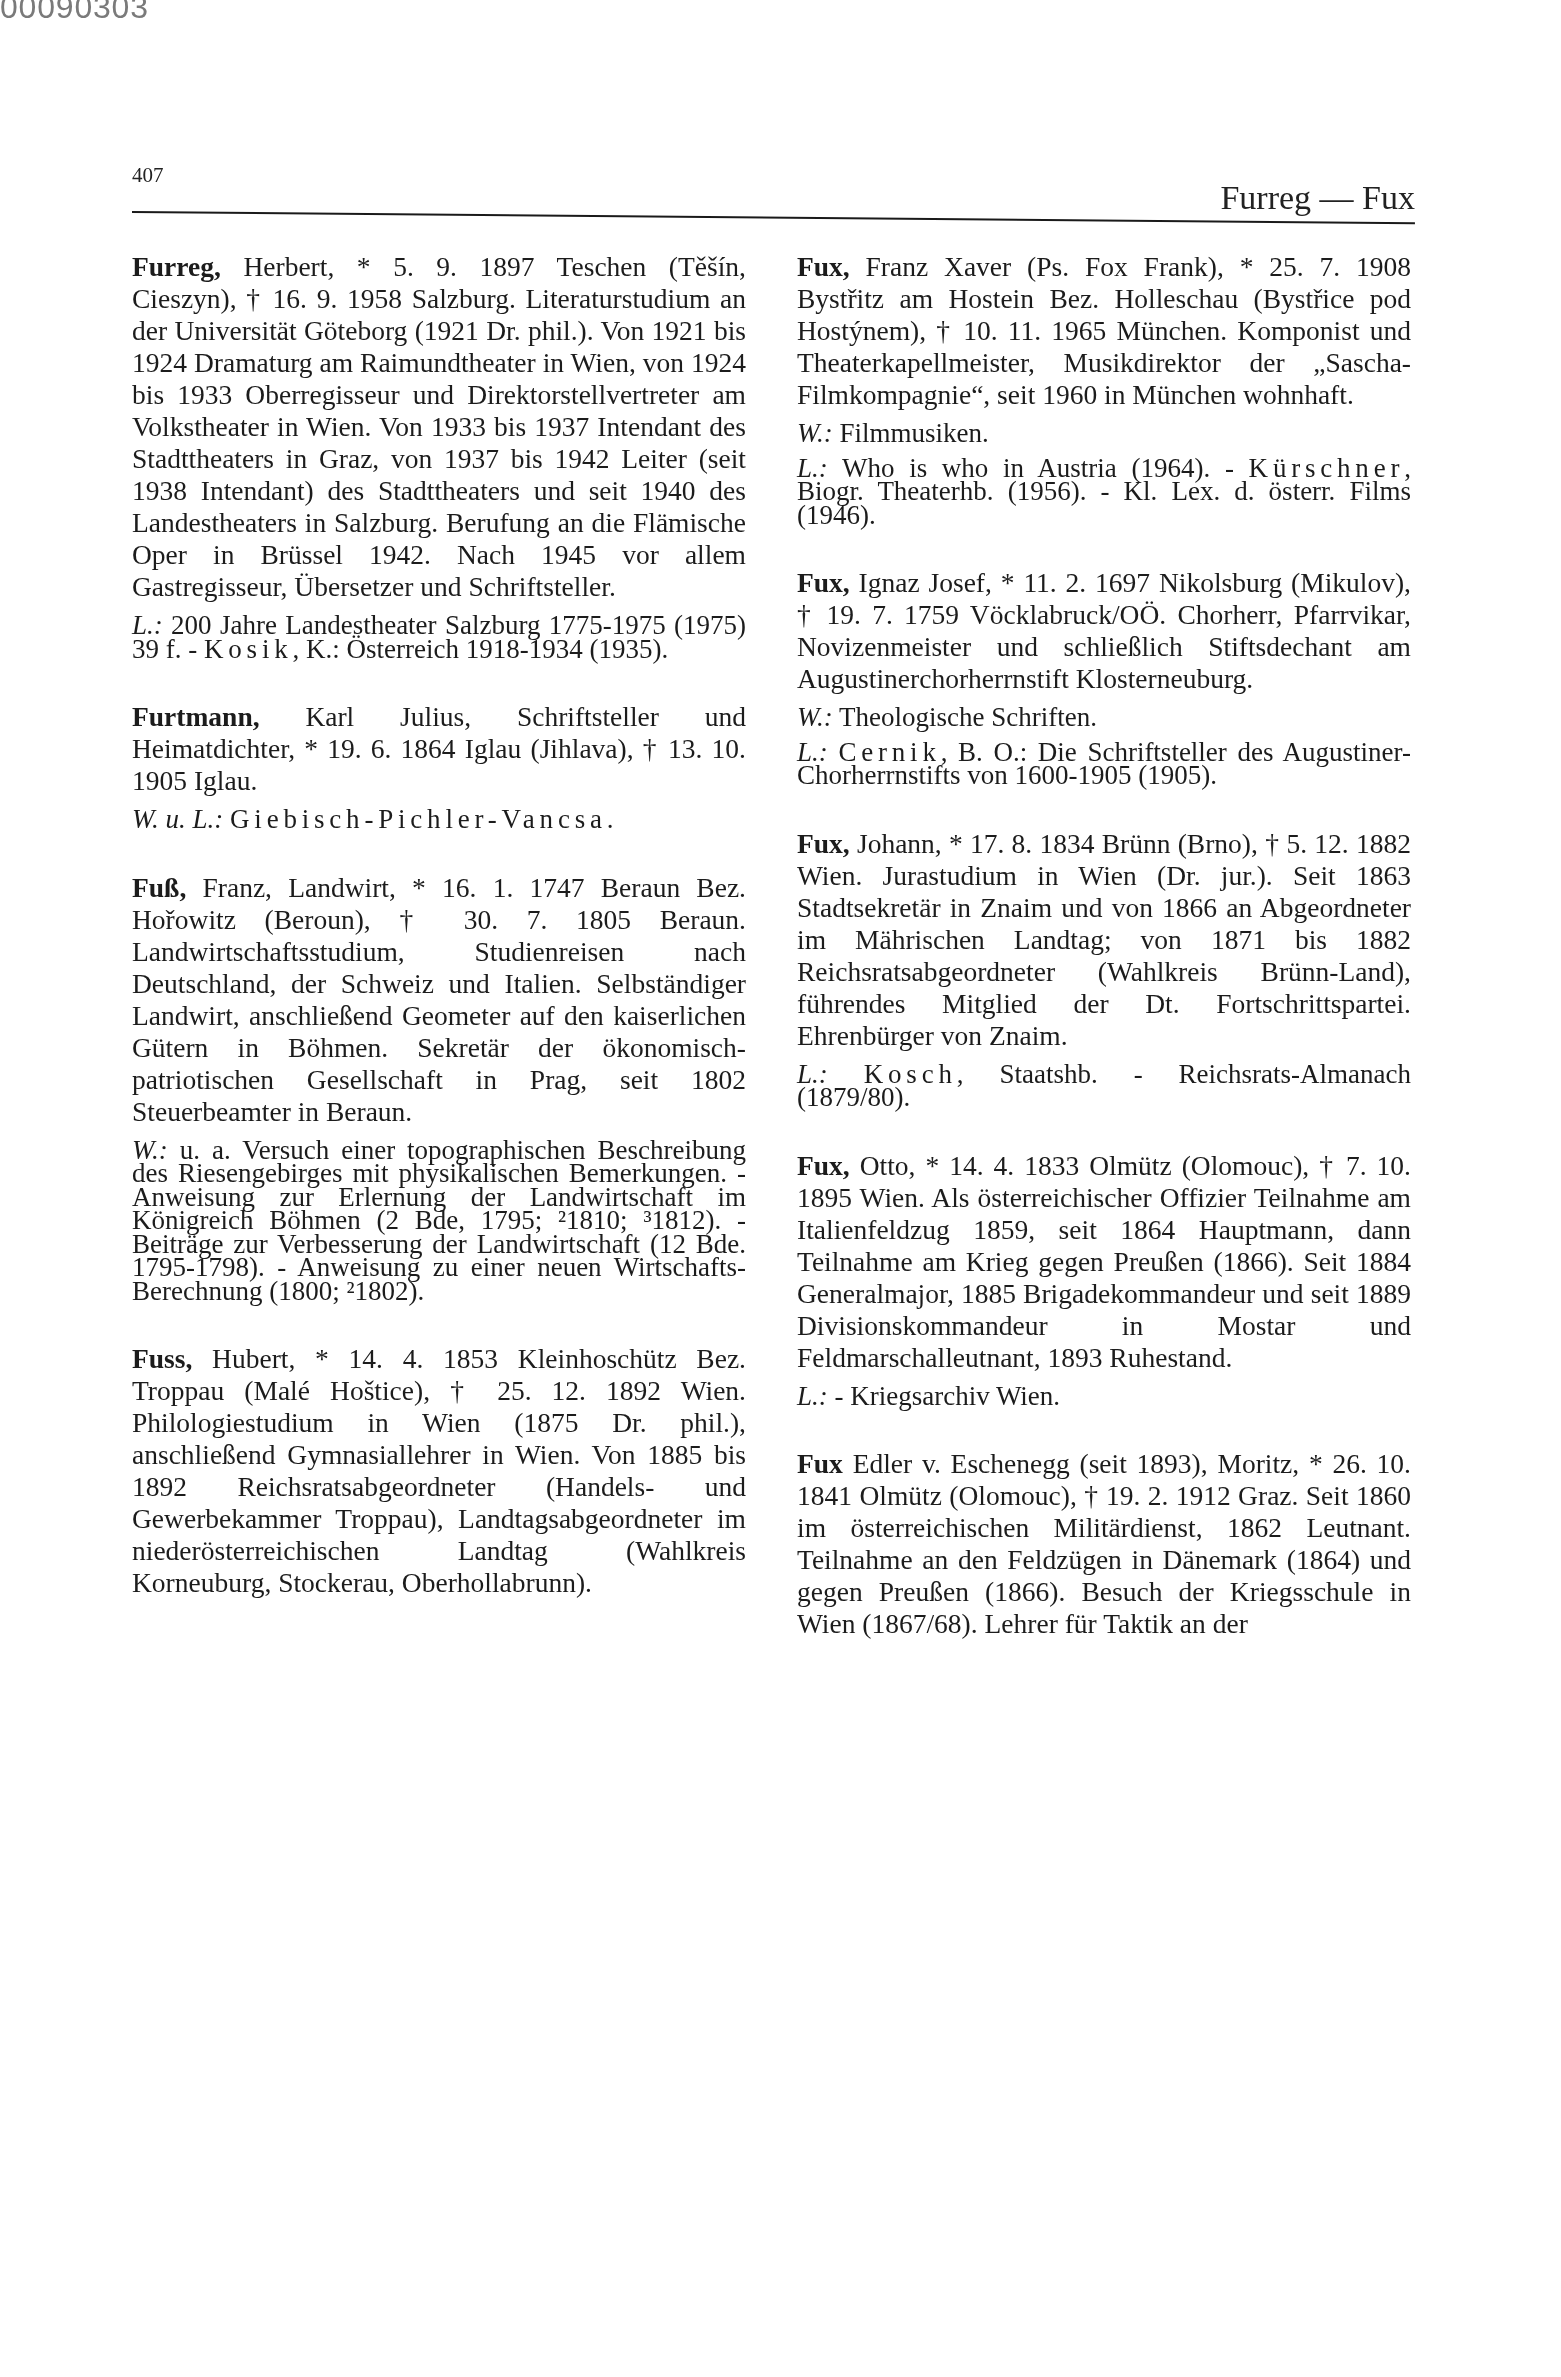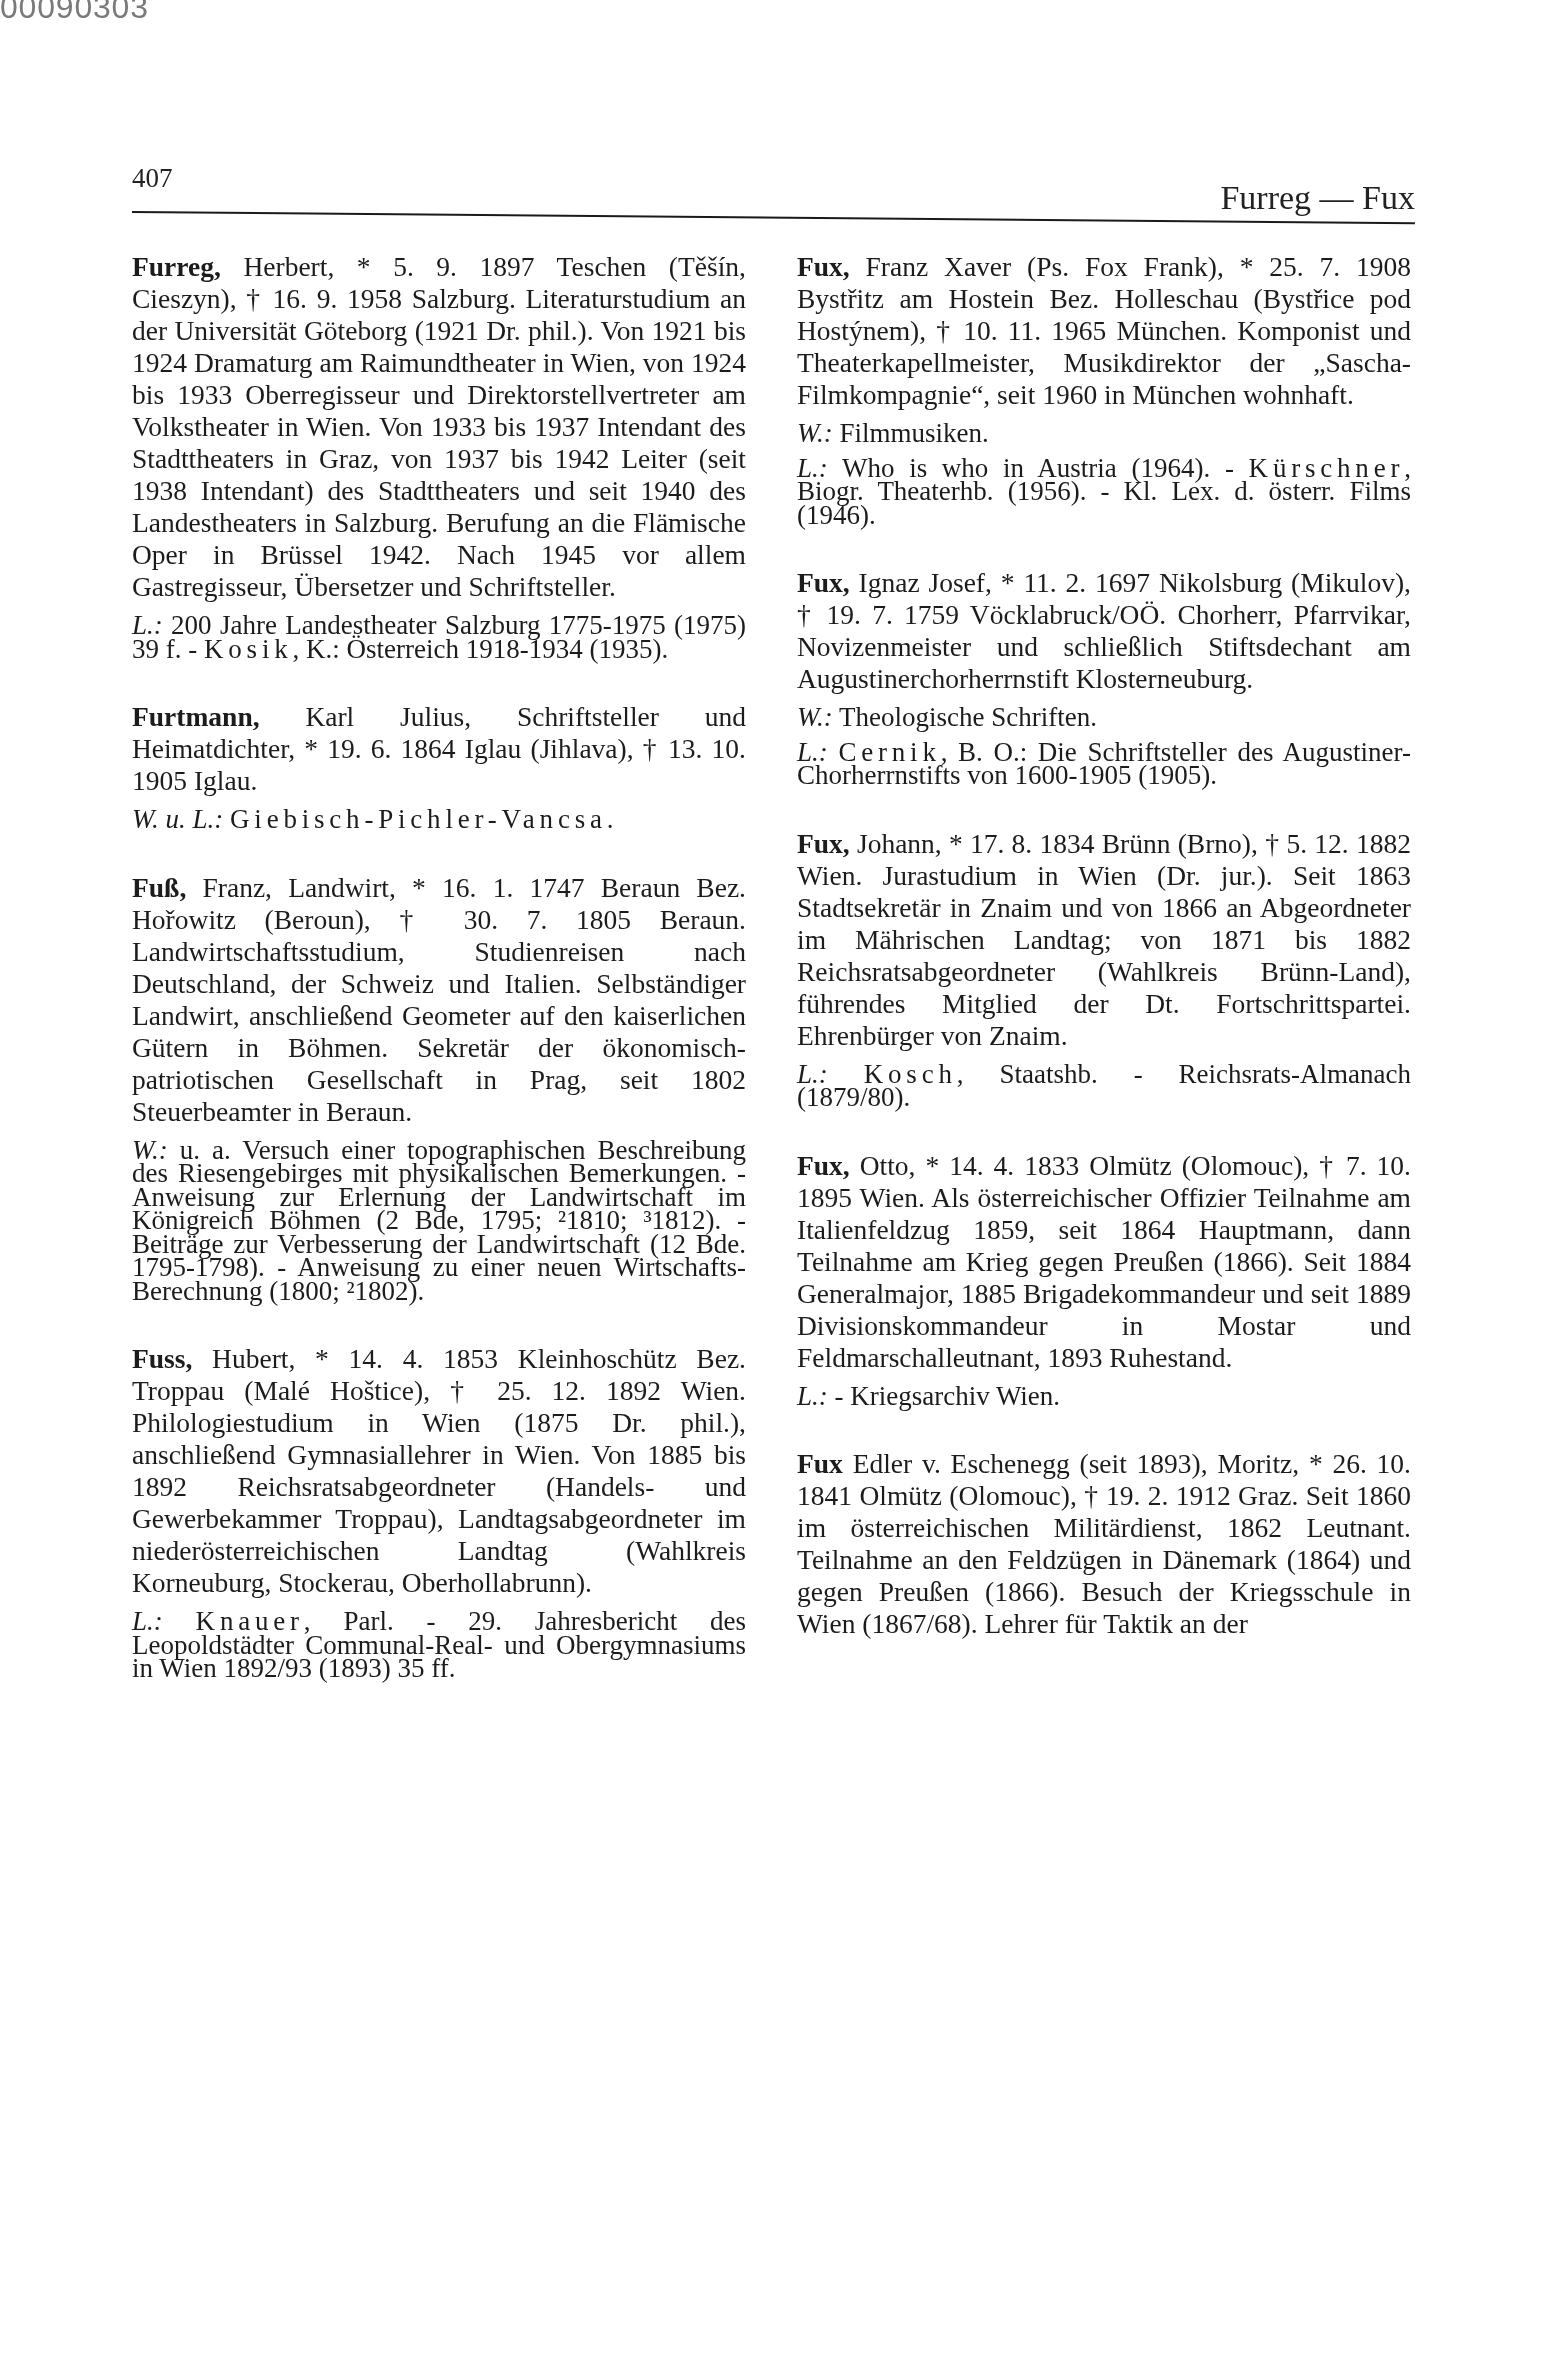--- a/index.html
+++ b/index.html
@@ -9,21 +9,21 @@
     color: #1c1c1c;
   }
   .scan-id {
     position: absolute; left: 0; top: -11px;
     font-family: "Liberation Sans", sans-serif;
     font-size: 32px; color: #7a7a7a; letter-spacing: 0.8px;
   }
   .running-head { position: absolute; left: 132px; top: 163px; width: 1283px; height: 56px; }
   .page-number {
     position: absolute; left: 0; top: 0;
-    font-family: "Liberation Serif", serif; font-size: 27px; color: #222;
+    font-family: "Liberation Serif", serif; font-size: 21px; color: #222;
   }
   .head-title {
     position: absolute; right: 0; top: 16px;
     font-family: "Liberation Serif", serif; font-size: 34px; color: #222;
   }
   .head-rule {
     position: absolute; left: 0; right: 0; top: 48px; height: 2.4px; background: #1a1a1a;
     transform: rotate(0.5deg); transform-origin: left center;
   }
   .column { position: absolute; top: 251px; width: 614px; }
@@ -63,21 +63,20 @@
     <div class="entry">
       <p class="body-text"><span class="lemma">Furtmann,</span><span> Karl Julius, Schriftsteller und Heimatdichter, * 19. 6. 1864 Iglau (Jihlava), † 13. 10. 1905 Iglau.</span></p>
       <p class="ref"><span class="ref-label">W. u. L.:</span><span> </span><span class="spaced">Giebisch-Pichler-Vancsa</span><span>.</span></p>
     </div>
     <div class="entry">
       <p class="body-text"><span class="lemma">Fuß,</span><span> Franz, Landwirt, * 16. 1. 1747 Beraun Bez. Hořowitz (Beroun), † 30. 7. 1805 Beraun. Landwirtschaftsstudium, Studienreisen nach Deutschland, der Schweiz und Italien. Selbständiger Landwirt, anschließend Geometer auf den kaiserlichen Gütern in Böhmen. Sekretär der ökonomisch-patriotischen Gesellschaft in Prag, seit 1802 Steuerbeamter in Beraun.</span></p>
       <p class="ref"><span class="ref-label">W.:</span><span> u. a. Versuch einer topographischen Beschreibung des Riesengebirges mit physikalischen Bemerkungen. - Anweisung zur Erlernung der Landwirtschaft im Königreich Böhmen (2 Bde, 1795; ²1810; ³1812). - Beiträge zur Verbesserung der Landwirtschaft (12 Bde. 1795-1798). - Anweisung zu einer neuen Wirtschafts-Berechnung (1800; ²1802).</span><span class="spaced"></span><span></span></p>
     </div>
     <div class="entry">
       <p class="body-text"><span class="lemma">Fuss,</span><span> Hubert, * 14. 4. 1853 Kleinhoschütz Bez. Troppau (Malé Hoštice), † 25. 12. 1892 Wien. Philologiestudium in Wien (1875 Dr. phil.), anschließend Gymnasiallehrer in Wien. Von 1885 bis 1892 Reichsratsabgeordneter (Handels- und Gewerbekammer Troppau), Landtagsabgeordneter im niederösterreichischen Landtag (Wahlkreis Korneuburg, Stockerau, Oberhollabrunn).</span></p>
-      <p class="ref"><span class="ref-label">L.:</span><span> </span><span class="spaced">Knauer</span><span>, Parl. - 29. Jahresbericht des Leopoldstädter Communal-Real- und Obergymnasiums in Wien 1892/93 (1893) 35 ff.</span></p>
     </div>
   </div>
 <div class="column col-right">
     <div class="entry">
       <p class="body-text"><span class="lemma">Fux,</span><span> Franz Xaver (Ps. Fox Frank), * 25. 7. 1908 Bystřitz am Hostein Bez. Holleschau (Bystřice pod Hostýnem), † 10. 11. 1965 München. Komponist und Theaterkapellmeister, Musikdirektor der „Sascha-Filmkompagnie“, seit 1960 in München wohnhaft.</span></p>
       <p class="ref"><span class="ref-label">W.:</span><span> Filmmusiken.</span><span class="spaced"></span><span></span></p>
       <p class="ref"><span class="ref-label">L.:</span><span> Who is who in Austria (1964). - </span><span class="spaced">Kürschner</span><span>, Biogr. Theaterhb. (1956). - Kl. Lex. d. österr. Films (1946).</span></p>
     </div>
     <div class="entry">
       <p class="body-text"><span class="lemma">Fux,</span><span> Ignaz Josef, * 11. 2. 1697 Nikolsburg (Mikulov), † 19. 7. 1759 Vöcklabruck/OÖ. Chorherr, Pfarrvikar, Novizenmeister und schließlich Stiftsdechant am Augustinerchorherrnstift Klosterneuburg.</span></p>

